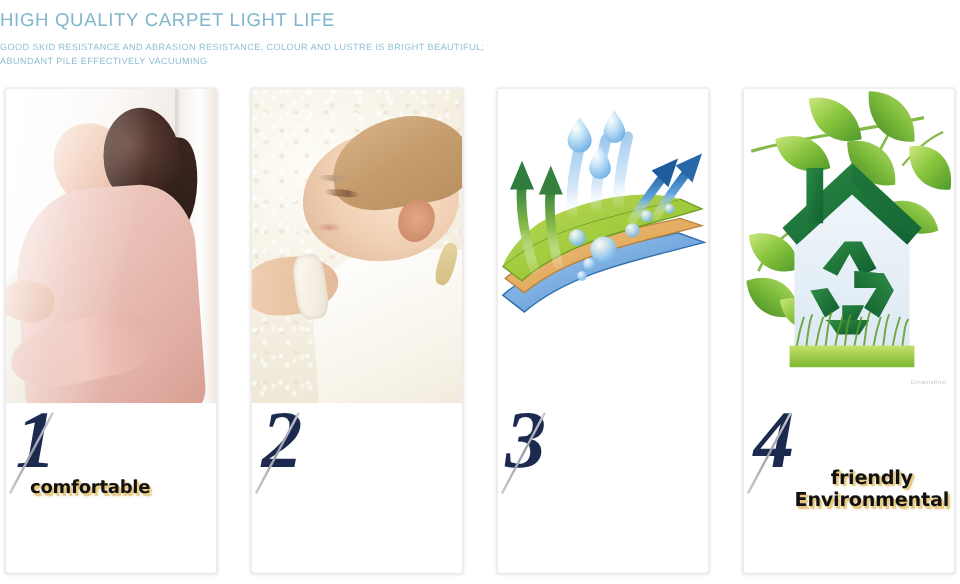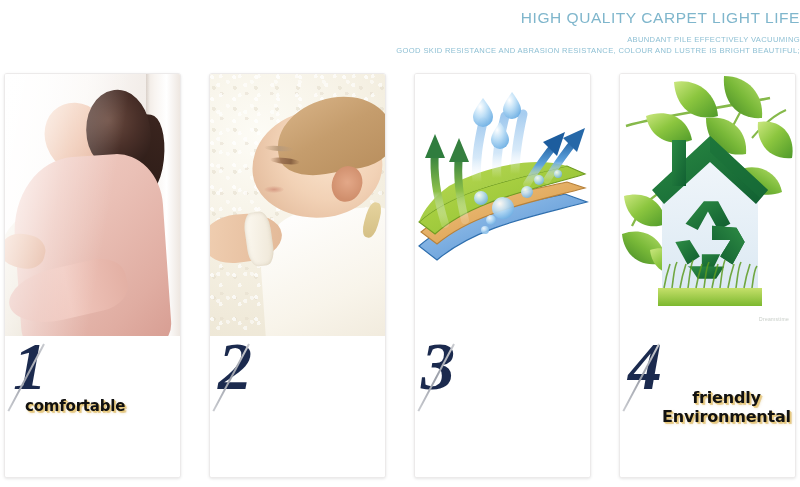--- a/index.html
+++ b/index.html
@@ -11,21 +11,21 @@
     background: #ffffff;
     font-family: "Liberation Sans", sans-serif;
     overflow: hidden;
     position: relative;
   }
 
   
   #header {
     width: 800px;
     padding-top: 8px;
-    text-align: right;
+    text-align: left;
   }
   #main-title {
     font-size: 15.5px;
     letter-spacing: 0.55px;
     color: #7fb6cc;
     font-weight: 400;
     line-height: 20px;
     font-family: "Liberation Sans", sans-serif;
   }
   #subtitle-block {
@@ -312,22 +312,22 @@
   .panel-3 .big-num  { left: 6px; }
   .panel-3 .cap-text { left: 50px; top: 60px; font-size: 17px; }
   .panel-4 .big-num  { left: 8px; }
 </style>
 </head>
 <body>
 
 <div id="header">
   <div id="main-title">HIGH QUALITY CARPET LIGHT LIFE</div>
   <div id="subtitle-block">
+    <div>GOOD SKID RESISTANCE AND ABRASION RESISTANCE, COLOUR AND LUSTRE IS BRIGHT BEAUTIFUL;</div>
     <div>ABUNDANT PILE EFFECTIVELY VACUUMING</div>
-    <div>GOOD SKID RESISTANCE AND ABRASION RESISTANCE, COLOUR AND LUSTRE IS BRIGHT BEAUTIFUL;</div>
   </div>
 </div>
 
 <div id="panels">
 
   <div class="panel panel-1">
     <div class="photo">
       <div class="p1-bg"></div>
       <div class="p1-wall"></div>
       <div class="p1-wall2"></div>

